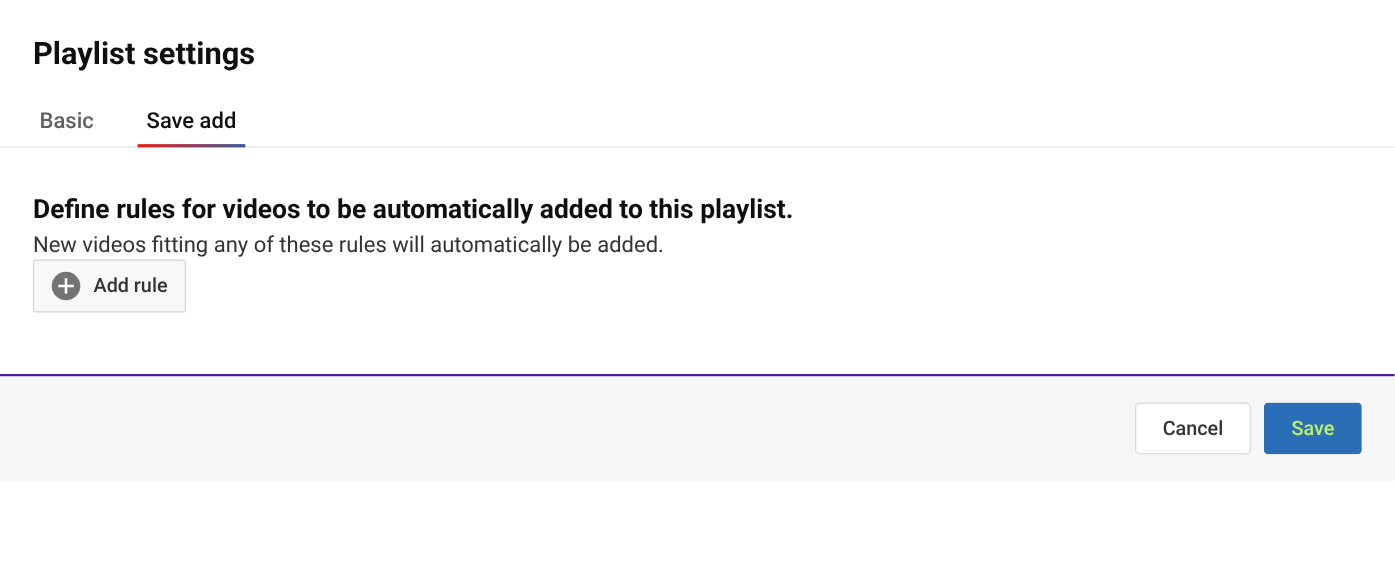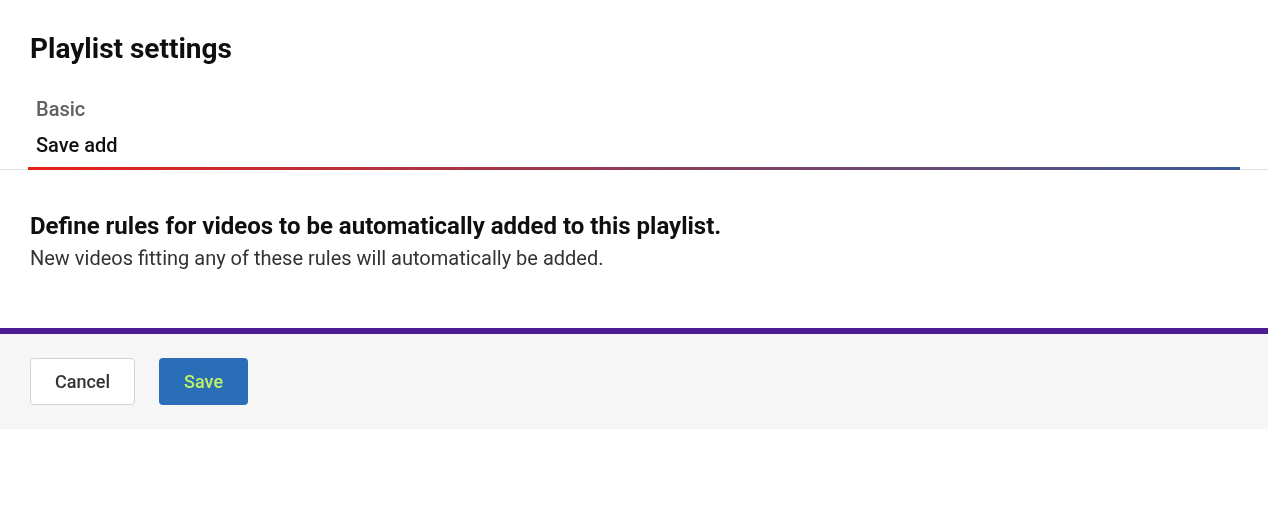--- a/index.html
+++ b/index.html
@@ -17,22 +17,22 @@
       padding: 32px 30px 0 30px;
     }
     .page-title {
       font-size: 28px;
       font-weight: 700;
       color: #0f0f0f;
       margin-bottom: 32px;
     }
     .tabs {
       display: flex;
+      gap: 48px;
       padding: 0 6px;
-      flex-direction: column;
     }
     .tab {
       font-size: 20px;
       font-weight: 500;
       color: #606060;
       padding-bottom: 12px;
       cursor: pointer;
       position: relative;
     }
     .tab.active {
@@ -88,24 +88,25 @@
       display: inline-flex;
       align-items: center;
       justify-content: center;
       flex-shrink: 0;
     }
     .plus-icon svg {
       display: block;
     }
     .footer {
       background: #f6f6f6;
-      border-top: 6px solid #4c1d95;
+      border-top: 2px solid #4c1d95;
       padding: 24px 30px;
       display: flex;
-      gap: 24px;
+      justify-content: flex-end;
+      gap: 12px;
     }
     .btn {
       font-family: inherit;
       font-size: 18px;
       font-weight: 500;
       padding: 12px 24px;
       border-radius: 4px;
       cursor: pointer;
       border: 1px solid transparent;
     }
@@ -127,18 +128,26 @@
   <div class="tabs">
     <div class="tab">Basic</div>
     <div class="tab active">Save add</div>
   </div>
 </div>
 <hr class="tabbar-divider">
 
 <div class="content">
   <div class="desc-title">Define rules for videos to be automatically added to this playlist.</div>
   <div class="desc-sub">New videos fitting any of these rules will automatically be added.</div>
+  <button class="add-rule-btn">
+    <span class="plus-icon">
+      <svg width="14" height="14" viewBox="0 0 14 14">
+        <path d="M7 0 L7 14 M0 7 L14 7" stroke="#ffffff" stroke-width="2.4" stroke-linecap="round"></path>
+      </svg>
+    </span>
+    <span>Add rule</span>
+  </button>
 </div>
 
 <div class="footer">
   <button class="btn btn-cancel">Cancel</button>
   <button class="btn btn-save">Save</button>
 </div>
 
 </body></html>

